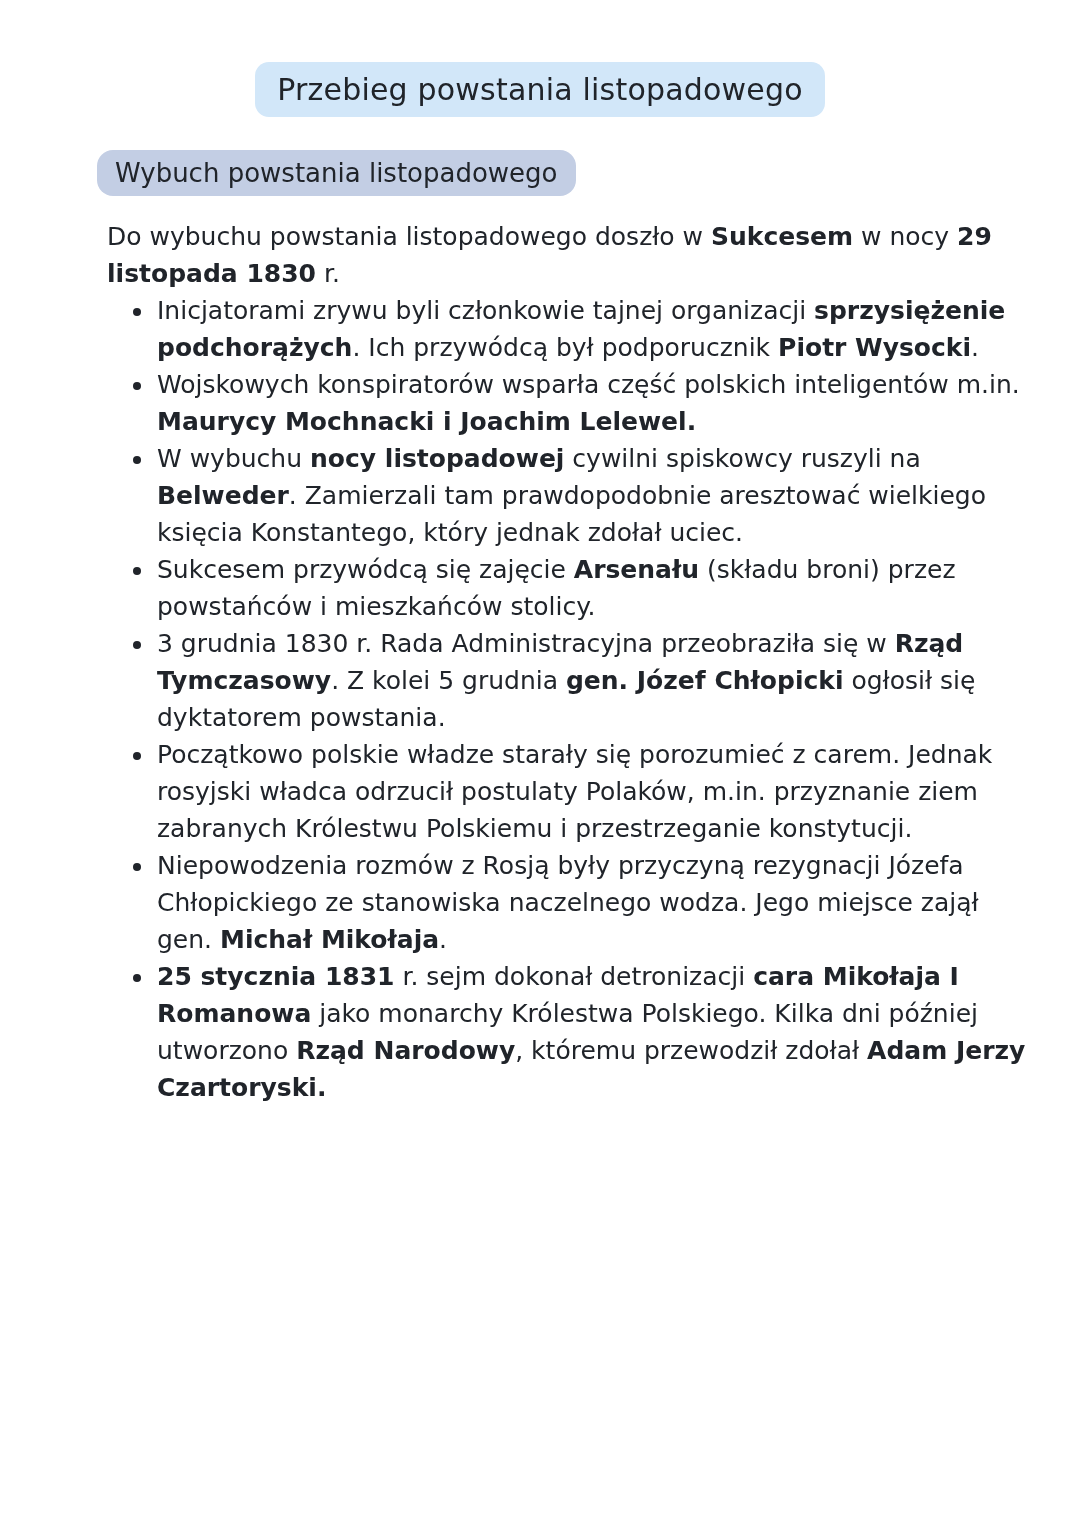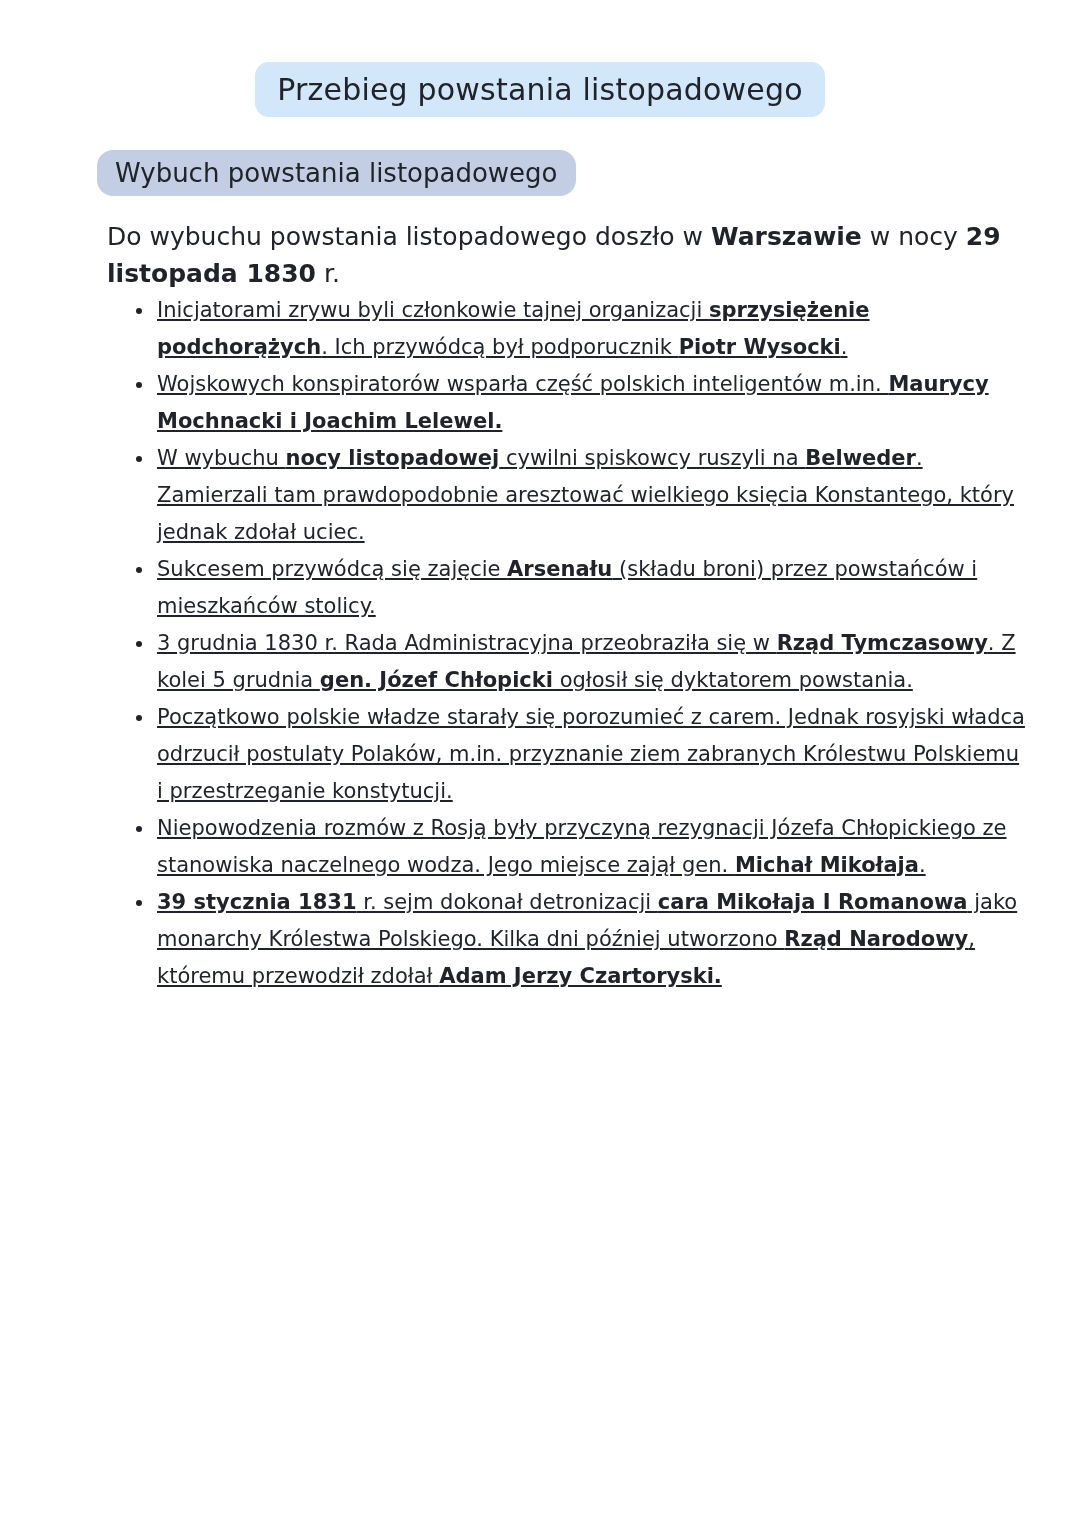--- a/index.html
+++ b/index.html
@@ -42,42 +42,41 @@
     line-height: 37px;
     max-width: 905px;
   }
   ul.bullets {
     margin: 0 50px 0 107px;
     padding-left: 48px;
     max-width: 925px;
     list-style: disc outside;
   }
   ul.bullets li {
-    font-size: 21px;
+    font-size: 25px;
     line-height: 37px;
     padding-left: 2px;
-    text-decoration: underline;
   }
   .b { font-weight: 700; }
 </style>
 </head>
 <body style="background: rgb(255, 255, 255); color: rgb(32, 36, 42);">
 
 <div class="page">
   <div class="title-row">
     <h1 class="title-pill" style="background: rgb(210, 231, 249);">Przebieg powstania listopadowego</h1>
   </div>
 
   <h2 class="section-pill" style="background: rgb(195, 206, 228);">Wybuch powstania listopadowego</h2>
 
-  <p class="intro"><span>Do wybuchu powstania listopadowego doszło w </span><span class="b">Warszawie</span><span> w nocy </span><span class="b">29 listopada 1830</span><span> r.</span></p>
+  <p class="intro"><span>Do wybuchu powstania listopadowego doszło w </span><span class="b">Sukcesem</span><span> w nocy </span><span class="b">29 listopada 1830</span><span> r.</span></p>
 
   <ul class="bullets">
       <li><span>Inicjatorami zrywu byli członkowie tajnej organizacji </span><span class="b">sprzysiężenie podchorążych</span><span>. Ich przywódcą był podporucznik </span><span class="b">Piotr Wysocki</span><span>.</span></li>
       <li><span>Wojskowych konspiratorów wsparła część polskich inteligentów m.in. </span><span class="b">Maurycy Mochnacki i Joachim Lelewel.</span></li>
       <li><span>W wybuchu </span><span class="b">nocy listopadowej</span><span> cywilni spiskowcy ruszyli na </span><span class="b">Belweder</span><span>. Zamierzali tam prawdopodobnie aresztować wielkiego księcia Konstantego, który jednak zdołał uciec.</span></li>
       <li><span>Sukcesem przywódcą się zajęcie </span><span class="b">Arsenału</span><span> (składu broni) przez powstańców i mieszkańców stolicy.</span></li>
       <li><span>3 grudnia 1830 r. Rada Administracyjna przeobraziła się w </span><span class="b">Rząd Tymczasowy</span><span>. Z kolei 5 grudnia </span><span class="b">gen. Józef Chłopicki</span><span> ogłosił się dyktatorem powstania.</span></li>
       <li><span>Początkowo polskie władze starały się porozumieć z carem. Jednak rosyjski władca odrzucił postulaty Polaków, m.in. przyznanie ziem zabranych Królestwu Polskiemu i przestrzeganie konstytucji.</span></li>
       <li><span>Niepowodzenia rozmów z Rosją były przyczyną rezygnacji Józefa Chłopickiego ze stanowiska naczelnego wodza. Jego miejsce zajął gen. </span><span class="b">Michał Mikołaja</span><span>.</span></li>
-      <li><span class="b">39 stycznia 1831</span><span> r. sejm dokonał detronizacji </span><span class="b">cara Mikołaja I Romanowa</span><span> jako monarchy Królestwa Polskiego. Kilka dni później utworzono </span><span class="b">Rząd Narodowy</span><span>, któremu przewodził zdołał </span><span class="b">Adam Jerzy Czartoryski.</span></li>
+      <li><span class="b">25 stycznia 1831</span><span> r. sejm dokonał detronizacji </span><span class="b">cara Mikołaja I Romanowa</span><span> jako monarchy Królestwa Polskiego. Kilka dni później utworzono </span><span class="b">Rząd Narodowy</span><span>, któremu przewodził zdołał </span><span class="b">Adam Jerzy Czartoryski.</span></li>
     </ul>
 </div>
 
 </body></html>

